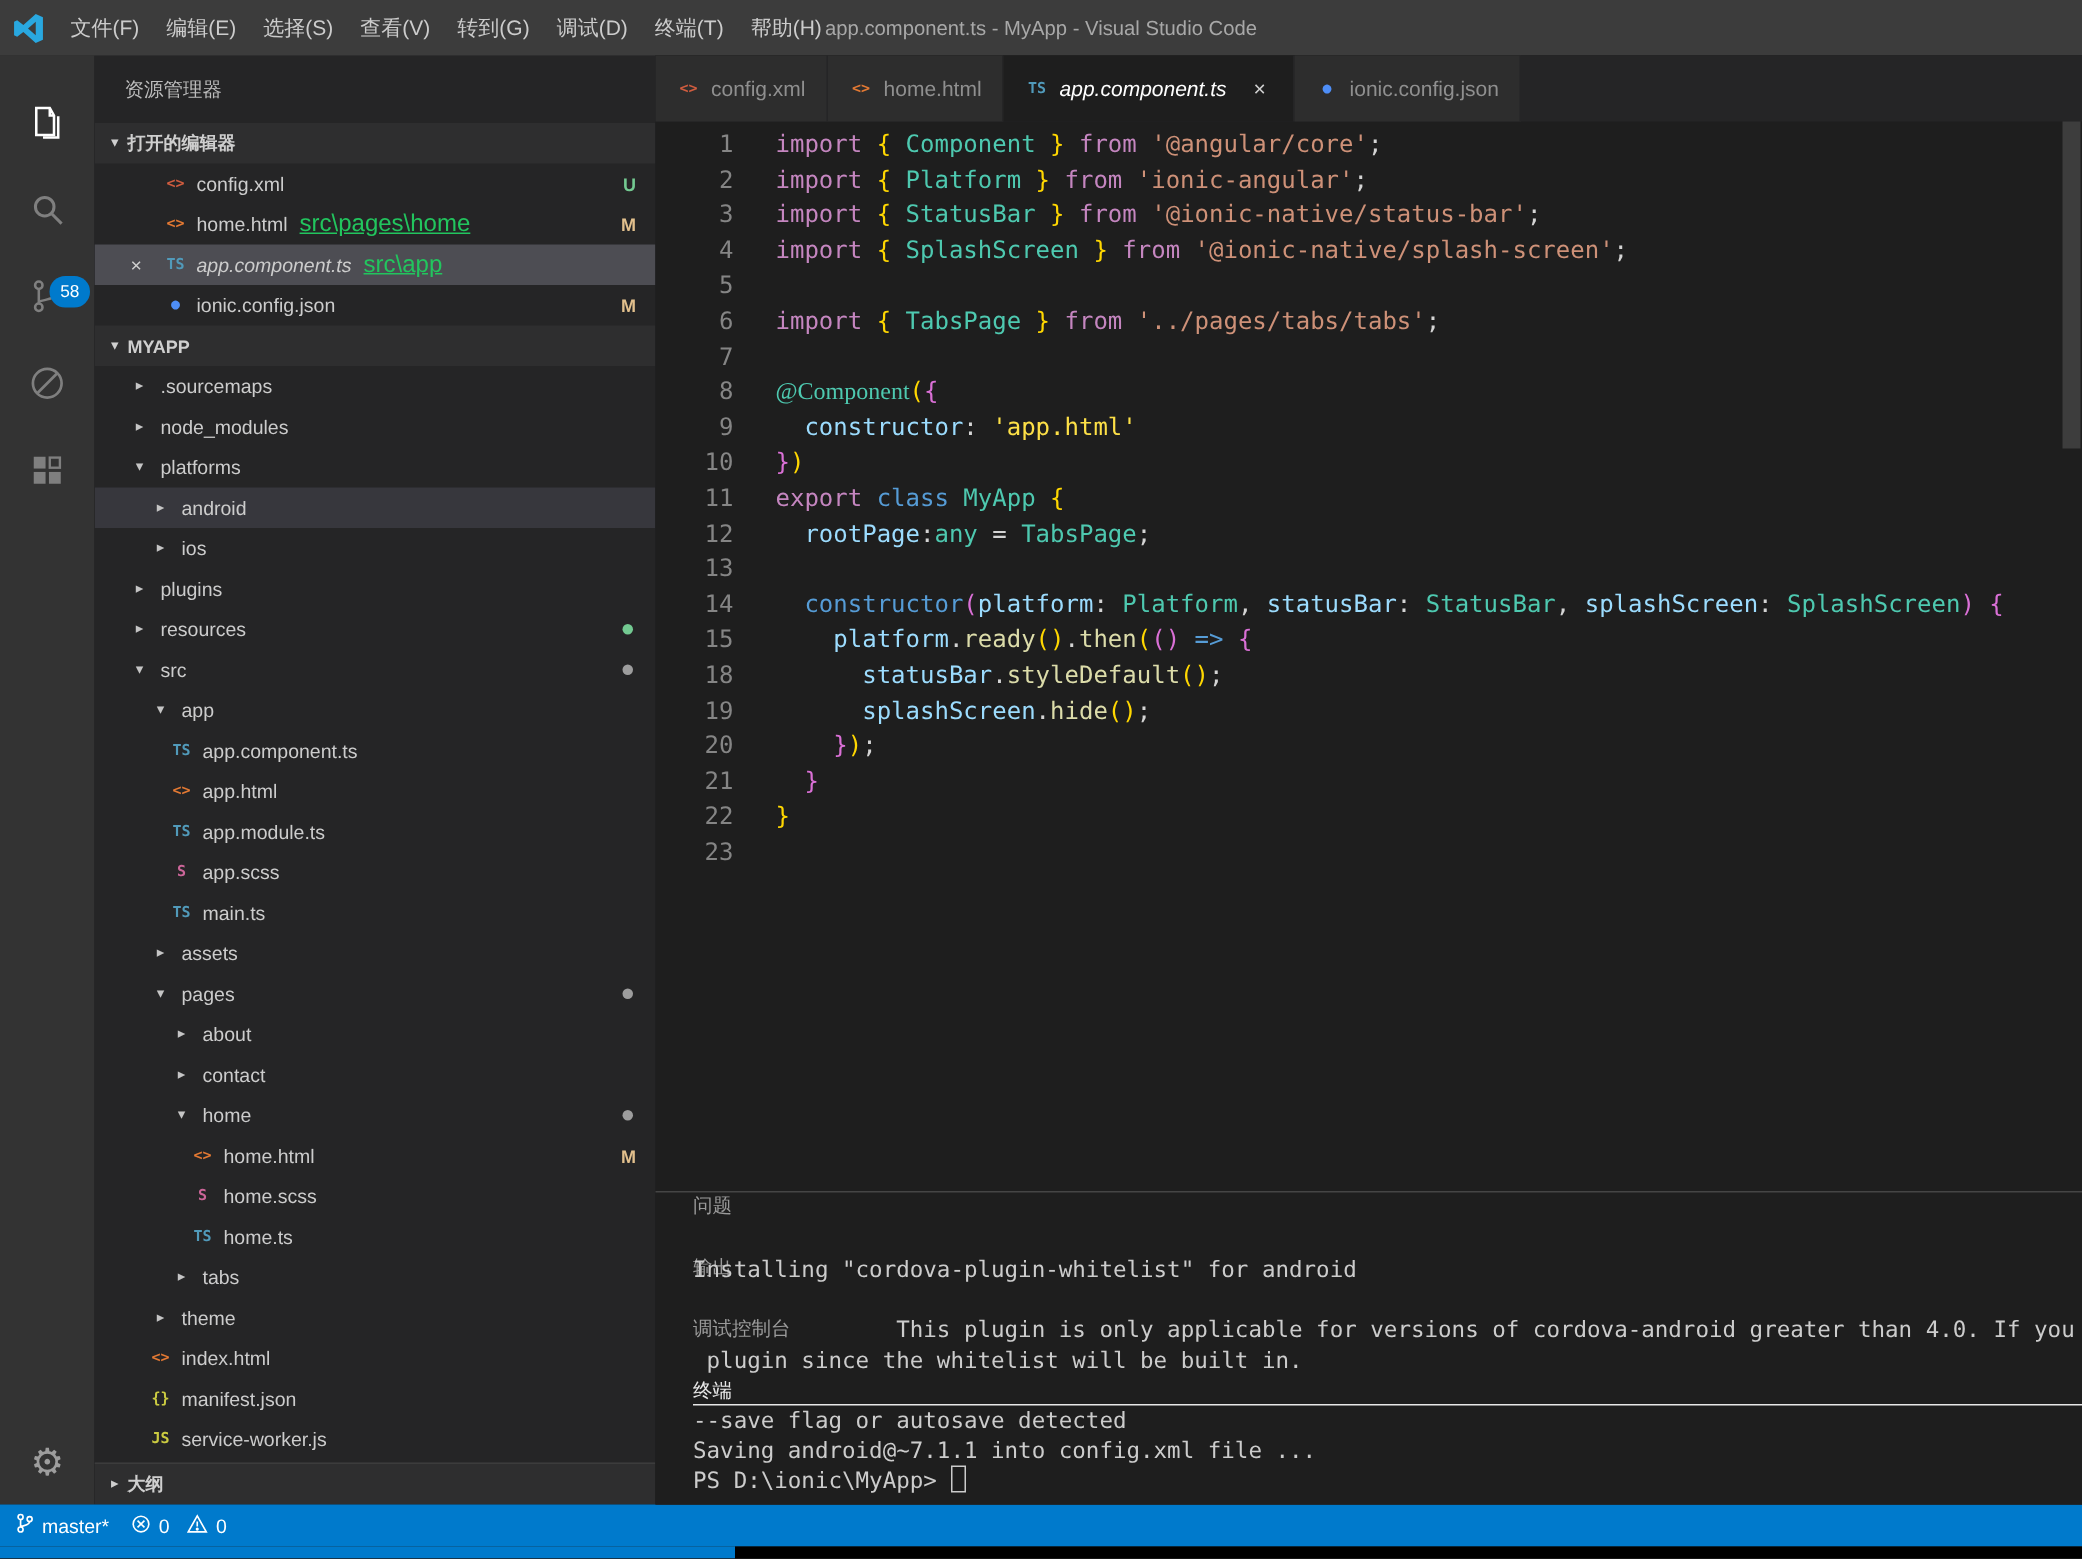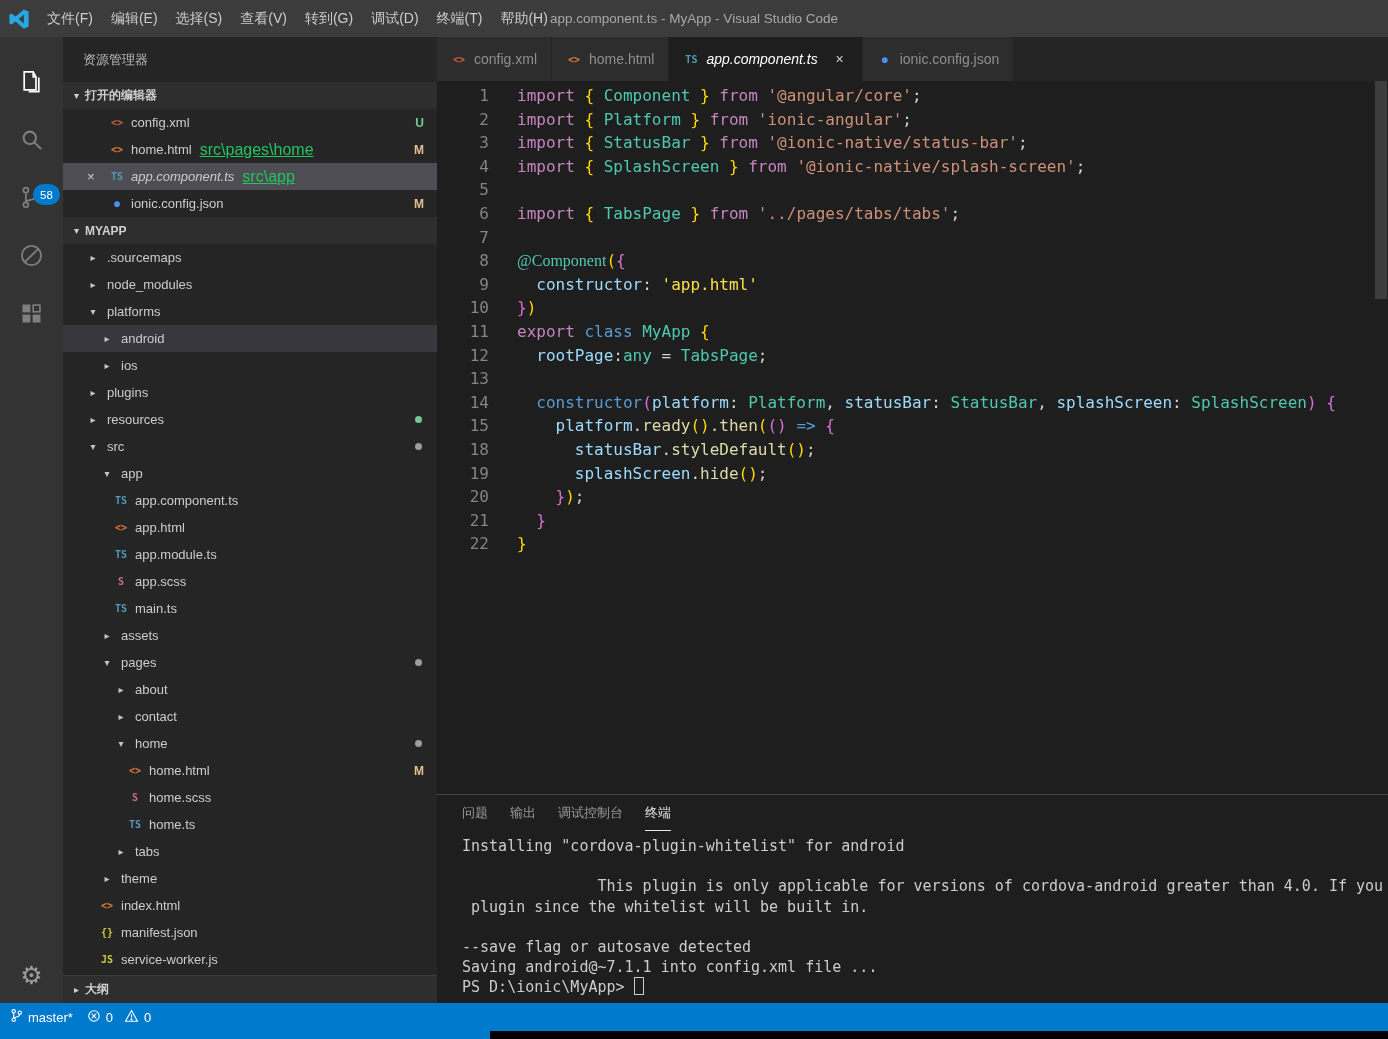--- a/index.html
+++ b/index.html
@@ -59,21 +59,21 @@
   .code-area{flex:1;overflow:hidden;padding-top:3px;font-family:"DejaVu Sans Mono","Liberation Mono",monospace;
              font-size:16px;line-height:23.6px;}
   .code-line{display:flex;height:23.6px;}
   .line-num{width:52px;text-align:right;color:#858585;flex-shrink:0;}
   .line-body{padding-left:28px;white-space:pre;}
   .scrollbar{position:absolute;top:44px;right:0;bottom:208px;width:14px;}
   .scroll-thumb{position:absolute;top:0;left:1px;width:12px;height:218px;background:rgba(121,121,121,0.35);}
 
   
   .panel{height:208px;border-top:1px solid #454545;flex-shrink:0;display:flex;flex-direction:column;background:#1e1e1e;}
-  .panel-tabs{height:36px;display:flex;align-items:stretch;padding-left:25px;gap:22px;flex-shrink:0;}
+  .panel-tabs{height:36px;display:flex;align-items:stretch;padding-left:25px;gap:22px;flex-shrink:0;flex-direction:column;}
   .panel-tab{display:flex;align-items:center;font-size:13px;color:#9a9a9a;border-bottom:1px solid transparent;cursor:pointer;}
   .panel-tab.active{color:#e7e7e7;border-bottom-color:#e7e7e7;}
   .terminal{flex:1;padding:5px 0 0 25px;font-family:"DejaVu Sans Mono","Liberation Mono",monospace;font-size:15px;
             line-height:20.2px;color:#cccccc;overflow:hidden;}
   .term-line{white-space:pre;min-height:20.2px;}
   .cursor{display:inline-block;width:8px;height:16px;border:1px solid #cccccc;vertical-align:-3px;}
 
   
   .statusbar{height:28px;background:#007acc;display:flex;align-items:center;color:#ffffff;font-size:13px;
              padding:0 10px;gap:14px;flex-shrink:0;}
@@ -407,20 +407,24 @@
               <span class="line-body"><span style="color: rgb(212, 212, 212);">    </span><span style="color: rgb(218, 112, 214);">}</span><span style="color: rgb(255, 215, 0);">)</span><span style="color: rgb(212, 212, 212);">;</span></span>
             </div>
             <div class="code-line">
               <span class="line-num">21</span>
               <span class="line-body"><span style="color: rgb(212, 212, 212);">  </span><span style="color: rgb(218, 112, 214);">}</span></span>
             </div>
             <div class="code-line">
               <span class="line-num">22</span>
               <span class="line-body"><span style="color: rgb(255, 215, 0);">}</span></span>
             </div>
+            <div class="code-line">
+              <span class="line-num">23</span>
+              <span class="line-body"></span>
+            </div>
           </div>
       </div>
 
       <div class="panel">
         <div class="panel-tabs">
             <div class="panel-tab">问题</div>
             <div class="panel-tab">输出</div>
             <div class="panel-tab">调试控制台</div>
             <div class="panel-tab active">终端</div>
           </div>

